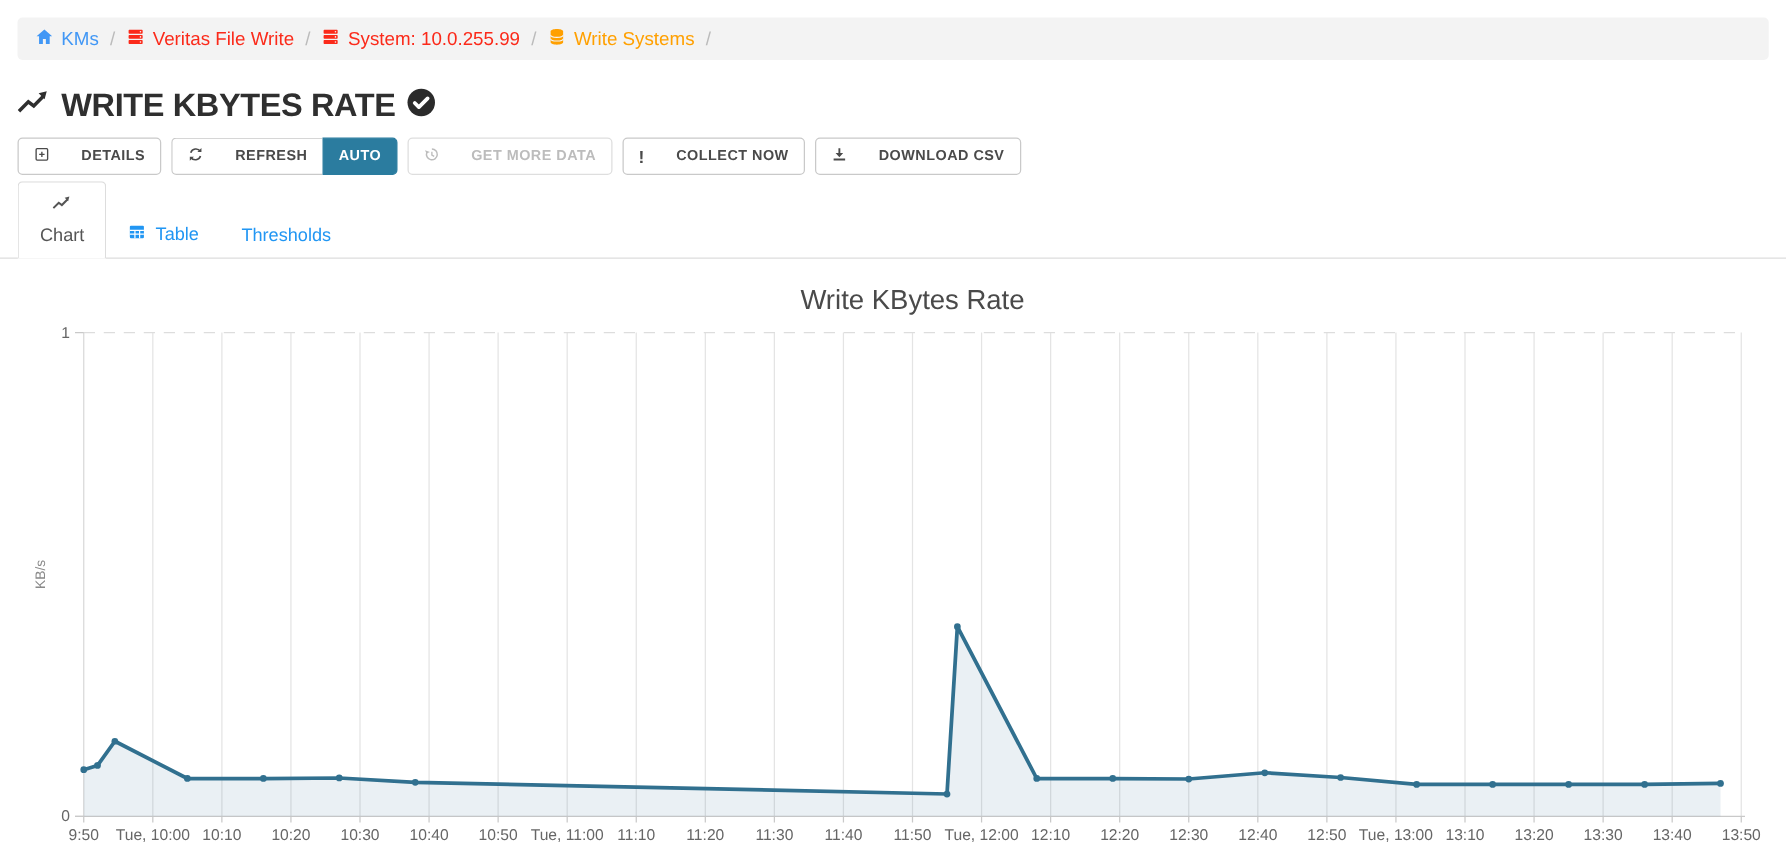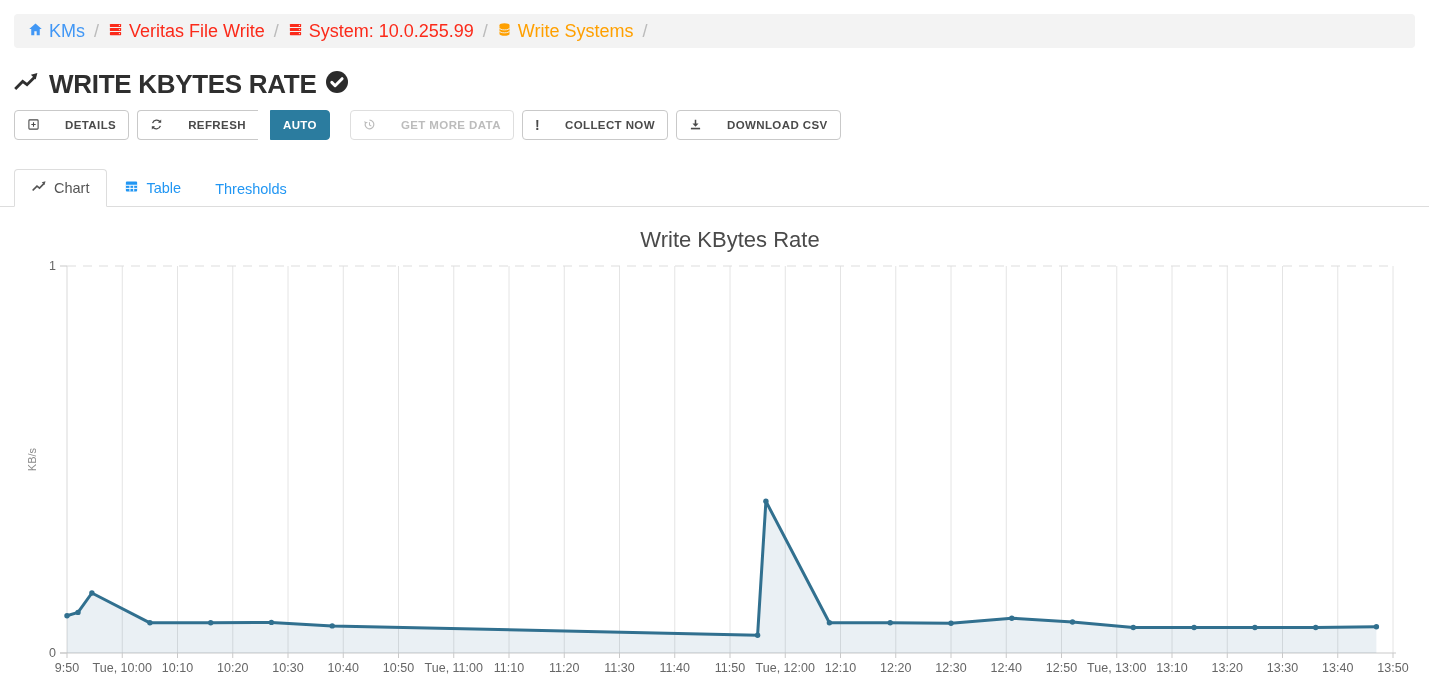--- a/index.html
+++ b/index.html
@@ -2,21 +2,21 @@
 <html><head>
 <meta charset="utf-8">
 <style>
   * { box-sizing: border-box; margin: 0; padding: 0; }
   html,body { width: 1429px; height: 694px; overflow: hidden; background: #fff;
     font-family: "Liberation Sans", sans-serif; color: #333; }
 
   
   .breadcrumb-bar { margin: 14px 14px 0 14px; height: 34px; background: #f3f3f3;
     border-radius: 4px; display: flex; align-items: center; padding: 0 14px;
-    font-size: 18px; white-space: nowrap; }
+    font-size: 15px; white-space: nowrap; }
   .crumb { display: inline-flex; align-items: center; gap: 6px; text-decoration: none; cursor: pointer; }
   .crumb svg { width: 15px; height: 15px; }
   .crumb-blue { color: #4197f5; }
   .crumb-red { color: #fb2a1a; }
   .crumb-orange { color: #ffa000; }
   .crumb-sep { color: #bbb; margin: 0 9px; }
 
   
   .title-row { margin: 20px 0 0 14px; height: 32px; display: flex; align-items: center; gap: 9px; }
   .title-row h1 { font-size: 26px; font-weight: 700; color: #2f2f2f; letter-spacing: -0.3px; }
@@ -24,33 +24,33 @@
   .title-check svg { width: 24px; height: 24px; }
 
   
   .toolbar { margin: 10px 0 0 14px; display: flex; align-items: stretch; height: 30px; }
   .btn { display: inline-flex; align-items: center; gap: 25px; background: #fff;
     border: 1px solid #c9c9c9; border-radius: 4px; padding: 0 12px; cursor: pointer;
     font-family: inherit; font-size: 11.5px; font-weight: 700; letter-spacing: .4px;
     color: #4a4a4a; margin-right: 8px; }
   .btn svg { width: 13px; height: 13px; }
   .btn-group { display: inline-flex; margin-right: 8px; }
-  .btn-group .btn { margin-right: 12px; }
+  .btn-group .btn { margin-right: 0; }
   .btn-group .btn:first-child { border-radius: 4px 0 0 4px; border-right: none; }
   .btn-auto { border-radius: 0 4px 4px 0; background: #2b7c9f; border-color: #2b7c9f; color: #fff; }
   .btn-disabled { color: #bcbcbc; border-color: #dedede; cursor: default; justify-content: space-between; }
   .btn .excl { font-size: 14px; font-weight: 800; line-height: 1; }
 
   
   .tabs { margin-top: 28px; display: flex; align-items: flex-end; border-bottom: 1px solid #ddd;
     padding-left: 14px; height: 39px; font-size: 14.5px; }
   .tab { display: inline-flex; align-items: center; gap: 7px; padding: 9px 17px; cursor: pointer; }
   .tab svg { width: 15px; height: 15px; }
   .tab-active { background: #fff; border: 1px solid #ddd; border-bottom: 1px solid #fff;
-    border-radius: 4px 4px 0 0; margin-bottom: -1px; color: #555; }
+    border-radius: 4px 4px 0 0; margin-bottom: -1px; color: #555; flex-direction: column; }
   .tab-link { color: #2196f3; justify-content: flex-end; }
 
   
   .chart-block { position: relative; margin-top: 20px; }
   .chart-title { margin-left: 67px; width: 1326px; text-align: center;
     font-size: 22px; color: #4a4a4a; height: 26px; }
   #chart-svg { display: block; }
   #chart-svg text { font-family: "Liberation Sans", sans-serif; }
 </style>
 </head>

